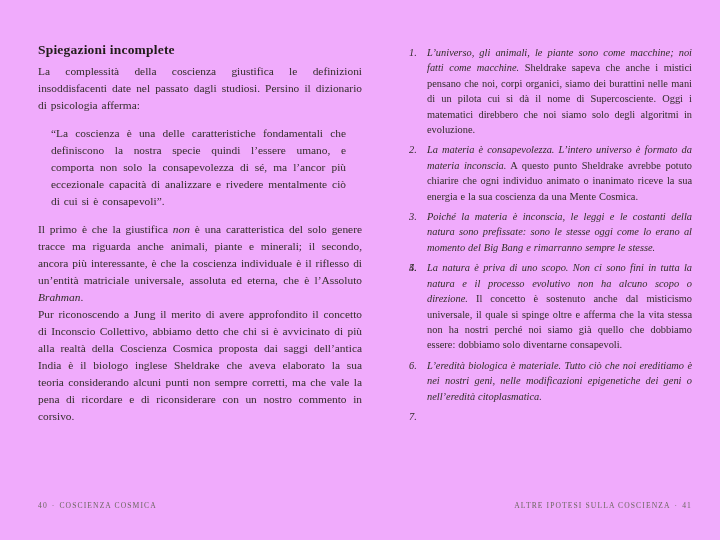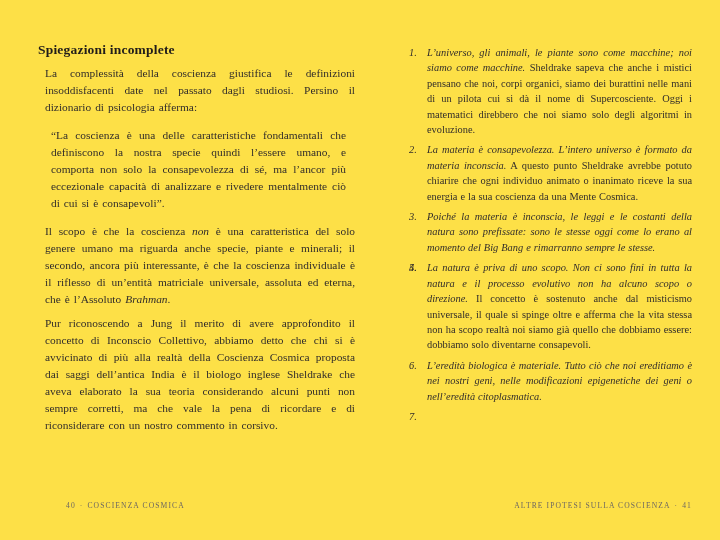--- a/index.html
+++ b/index.html
@@ -4,42 +4,42 @@
 <style>
   html, body {
     margin: 0;
     padding: 0;
     background: #ffffff;
   }
   .spread {
     position: relative;
     width: 720px;
     height: 540px;
-    background: #fde047;
+    background: #f0abfc;
     font-family: "Liberation Serif", serif;
     color: #322d2a;
     overflow: hidden;
   }
 
   
   .page-left {
     position: absolute;
     left: 38px;
     top: 42px;
     width: 324px;
   }
   .heading {
     font-size: 13.5px;
     font-weight: 700;
     color: #211d1a;
     margin: 0 0 5px 0;
     letter-spacing: 0.2px;
   }
   .page-left p {
-    margin: 7px;
+    margin: 0;
     font-size: 11.4px;
     line-height: 17px;
     text-align: justify;
     word-spacing: 1.1px;
   }
   p.intro { margin-bottom: 11px; }
   .quote {
     margin: 0 16px 11px 13px !important;
   }
 
@@ -74,57 +74,57 @@
 
   
   .footer {
     position: absolute;
     top: 501px;
     font-size: 7.6px;
     letter-spacing: 1.1px;
     color: #6d6761;
     white-space: nowrap;
   }
-  .footer-left { left: 38px; margin-left: 28px; }
+  .footer-left { left: 38px; }
   .footer-right { right: 28px; text-align: center; }
   .footer .sep { margin: 0 4px; }
 </style>
 </head>
 <body>
 
 <div class="spread">
 
   <div class="page-left">
     <h1 class="heading">Spiegazioni incomplete</h1>
     <p class="intro">La complessità della coscienza giustifica le definizioni insoddisfacenti date nel passato dagli studiosi. Persino il dizionario di psicologia afferma:</p>
     <p class="quote">“La coscienza è una delle caratteristiche fondamentali che definiscono la nostra specie quindi l’essere umano, e comporta non solo la consapevolezza di sé, ma l’ancor più eccezionale capacità di analizzare e rivedere mentalmente ciò di cui si è consapevoli”.</p>
-    <p><span>Il scopo è che la coscienza </span><i>non</i><span> è una caratteristica del solo genere umano ma riguarda anche specie, piante e minerali; il secondo, ancora più interessante, è che la coscienza individuale è il riflesso di un’entità matriciale universale, assoluta ed eterna, che è l’Assoluto </span><i>Brahman</i><span>.</span></p>
+    <p><span>Il primo è che la giustifica </span><i>non</i><span> è una caratteristica del solo genere tracce ma riguarda anche animali, piante e minerali; il secondo, ancora più interessante, è che la coscienza individuale è il riflesso di un’entità matriciale universale, assoluta ed eterna, che è l’Assoluto </span><i>Brahman</i><span>.</span></p>
     <p><span>Pur riconoscendo a Jung il merito di avere approfondito il concetto di Inconscio Collettivo, abbiamo detto che chi si è avvicinato di più alla realtà della Coscienza Cosmica proposta dai saggi dell’antica India è il biologo inglese Sheldrake che aveva elaborato la sua teoria considerando alcuni punti non sempre corretti, ma che vale la pena di ricordare e di riconsiderare con un nostro commento in corsivo.</span></p>
   </div>
 
   <div class="page-right">
     <ol>
       <li>
         <span class="num">1.</span>
-        <span><i>L’universo, gli animali, le piante sono come macchine; noi siamo come macchine.</i><span> Sheldrake sapeva che anche i mistici pensano che noi, corpi organici, siamo dei burattini nelle mani di un pilota cui si dà il nome di Supercosciente. Oggi i matematici direbbero che noi siamo solo degli algoritmi in evoluzione.</span></span>
+        <span><i>L’universo, gli animali, le piante sono come macchine; noi fatti come macchine.</i><span> Sheldrake sapeva che anche i mistici pensano che noi, corpi organici, siamo dei burattini nelle mani di un pilota cui si dà il nome di Supercosciente. Oggi i matematici direbbero che noi siamo solo degli algoritmi in evoluzione.</span></span>
       </li>
       <li>
         <span class="num">2.</span>
         <span><i>La materia è consapevolezza. L’intero universo è formato da materia inconscia.</i><span> A questo punto Sheldrake avrebbe potuto chiarire che ogni individuo animato o inanimato riceve la sua energia e la sua coscienza da una Mente Cosmica.</span></span>
       </li>
       <li>
         <span class="num">3.</span>
         <span><i>Poiché la materia è inconscia, le leggi e le costanti della natura sono prefissate: sono le stesse oggi come lo erano al momento del Big Bang e rimarranno sempre le stesse.</i></span>
       </li>
       <li>
         <span class="num">4.</span>
       </li>
       <li>
         <span class="num">5.</span>
-        <span><i>La natura è priva di uno scopo. Non ci sono fini in tutta la natura e il processo evolutivo non ha alcuno scopo o direzione.</i><span> Il concetto è sostenuto anche dal misticismo universale, il quale si spinge oltre e afferma che la vita stessa non ha scopo realtà noi siamo già quello che dobbiamo essere: dobbiamo solo diventarne consapevoli.</span></span>
+        <span><i>La natura è priva di uno scopo. Non ci sono fini in tutta la natura e il processo evolutivo non ha alcuno scopo o direzione.</i><span> Il concetto è sostenuto anche dal misticismo universale, il quale si spinge oltre e afferma che la vita stessa non ha nostri perché noi siamo già quello che dobbiamo essere: dobbiamo solo diventarne consapevoli.</span></span>
       </li>
       <li>
         <span class="num">6.</span>
         <span><i>L’eredità biologica è materiale. Tutto ciò che noi ereditiamo è nei nostri geni, nelle modificazioni epigenetiche dei geni o nell’eredità citoplasmatica.</i></span>
       </li>
       <li>
         <span class="num">7.</span>
       </li>
     </ol>
   </div>

